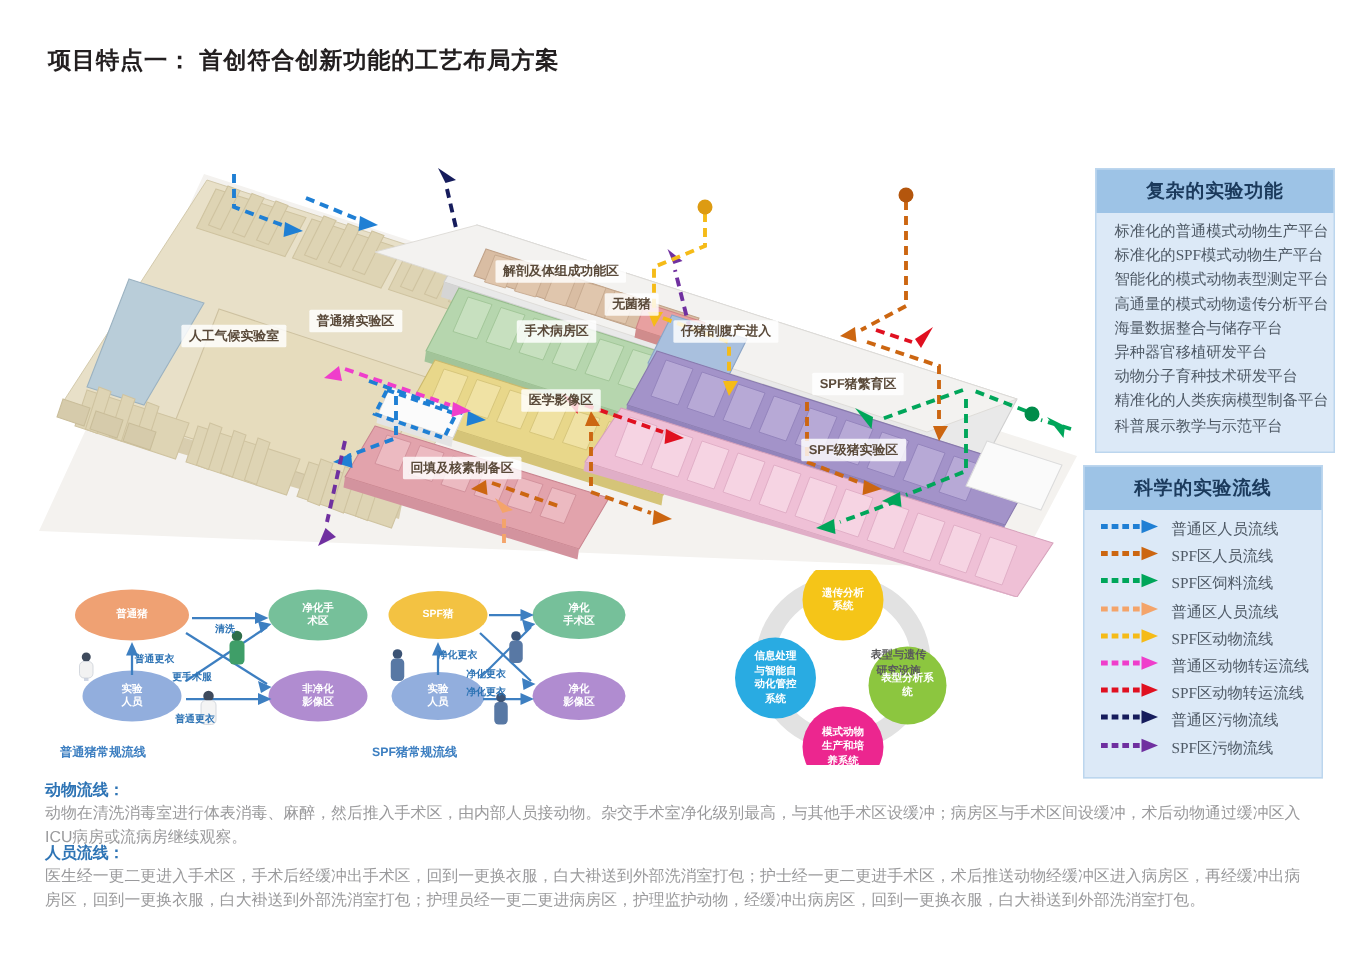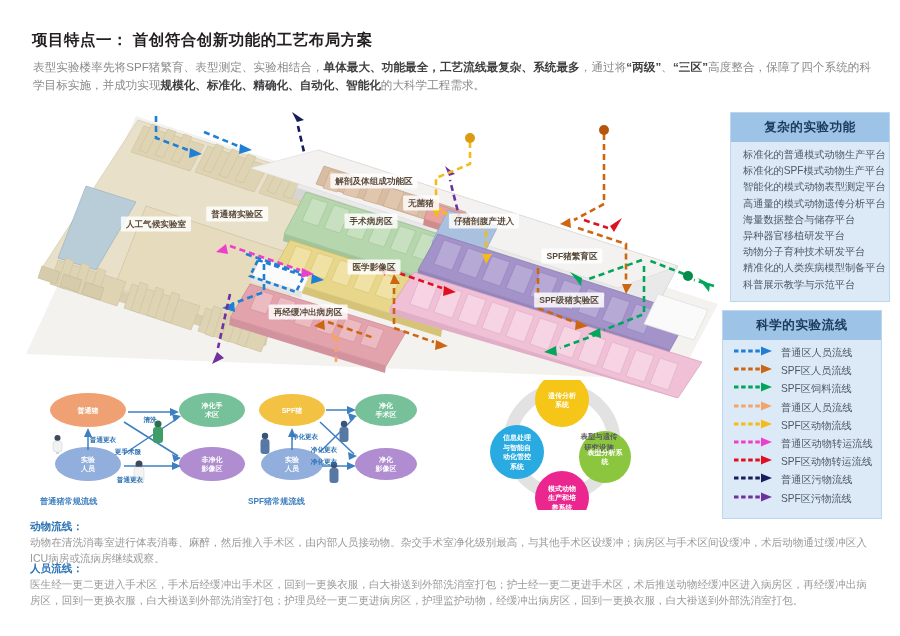--- a/index.html
+++ b/index.html
@@ -26,34 +26,34 @@
   }
   .intro b{color:#3f3f41;font-weight:bold;}
 
   
   .panel{position:absolute;background:#dce9f7;border:1px solid #bcd6ee;}
   .panel-head{
     background:#9dc3e6;color:#1b3a5c;font-weight:bold;
     font-size:12.5px;text-align:center;padding:6px 0 6px;
     letter-spacing:.6px;
   }
-  .panel-body{padding:5px 10px 8px 12px;}
+  .panel-body{padding:5px 10px 8px 12px;font-family:Liberation Serif, serif;}
   .panel-body .row{
     font-size:10.2px;line-height:16.2px;color:#4f5a66;white-space:nowrap;
   }
   #features-panel{left:730px;top:112px;width:158px;}
   #flow-panel{left:722px;top:310px;width:158px;}
   #flow-panel .panel-body{padding:6px 8px 8px 10px;}
   .legend-row{display:flex;align-items:flex-start;height:18.2px;}
   .legend-arrow{width:40px;height:10px;flex:0 0 40px;margin-right:8px;}
   .legend-label{font-size:10.2px;color:#4f5a66;white-space:nowrap;}
 
   
   .note{position:absolute;font-size:10.6px;line-height:15.4px;color:#9a9a9c;}
-  .note .hd{color:#2e74b5;font-weight:bold;display:block;font-family:Liberation Mono, monospace;}
+  .note .hd{color:#2e74b5;font-weight:bold;display:block;}
   #note-animal{left:30px;top:520px;width:846px;}
   #note-staff{left:30px;top:562px;width:846px;}
 
   
   #plan{position:absolute;left:18px;top:108px;width:700px;height:290px;}
   .plan-label{
     position:absolute;background:rgba(255,255,255,.82);
     color:#5a4a3a;font-size:8.6px;font-weight:bold;
     padding:1.5px 5px;white-space:nowrap;border-radius:1px;
     transform:translate(-50%,-50%);
@@ -90,21 +90,20 @@
     transform:translate(-50%,-50%);
   }
 </style>
 </head>
 <body>
 
 <div class="page">
 
   <div class="title">项目特点一：  首创符合创新功能的工艺布局方案</div>
 
-  <div class="intro"><span>表型实验楼率先将SPF猪繁育、表型测定、实验相结合，</span><b>单体最大、功能最全，工艺流线最复杂、系统最多</b><span>，通过将</span><b>“两级”</b><span>、</span><b>“三区”</b><span>高度整合，保障了四个系统的科学目标实施，并成功实现</span><b>规模化、标准化、精确化、自动化、智能化</b><span>的大科学工程需求。</span></div>
 
   <div id="plan">
     <svg width="700" height="290" viewBox="0 0 700 290">
       <defs>
         <g id="roofTeeth"></g>
       </defs>
 
       <polygon points="118,8 700,196 660,272 8,246" fill="#f4f2ef"></polygon>
 
       <polygon points="120,12 330,80 250,228 24,160" fill="#e8e0c8" stroke="#cfc5a6" stroke-width="0.6"></polygon>
@@ -350,21 +349,21 @@
       <polygon points="656,192 700,208 688,236 646,220" fill="none"></polygon>
     </svg>
 
     
     <div class="plan-label" style="left:138px;top:116px">人工气候实验室</div>
     <div class="plan-label" style="left:219px;top:106px">普通猪实验区</div>
     <div class="plan-label" style="left:356px;top:73px">解剖及体组成功能区</div>
     <div class="plan-label" style="left:403px;top:95px">无菌猪</div>
     <div class="plan-label" style="left:353px;top:113px">手术病房区</div>
     <div class="plan-label" style="left:356px;top:159px">医学影像区</div>
-    <div class="plan-label" style="left:290px;top:204px">再经缓冲出病房区</div>
+    <div class="plan-label" style="left:290px;top:204px">回填及核素制备区</div>
     <div class="plan-label" style="left:466px;top:113px">仔猪剖腹产进入</div>
     <div class="plan-label" style="left:554px;top:148px">SPF猪繁育区</div>
     <div class="plan-label" style="left:551px;top:192px">SPF级猪实验区</div>
   </div>
 
   <div class="fdiag" id="fdiag1">
     <svg width="215" height="100" viewBox="0 0 215 100">
       <ellipse cx="48" cy="18" rx="38" ry="17" fill="#efa173"></ellipse>
       <ellipse cx="172" cy="18" rx="33" ry="17" fill="#76c09a"></ellipse>
       <ellipse cx="48" cy="72" rx="33" ry="17" fill="#92aedd"></ellipse>

